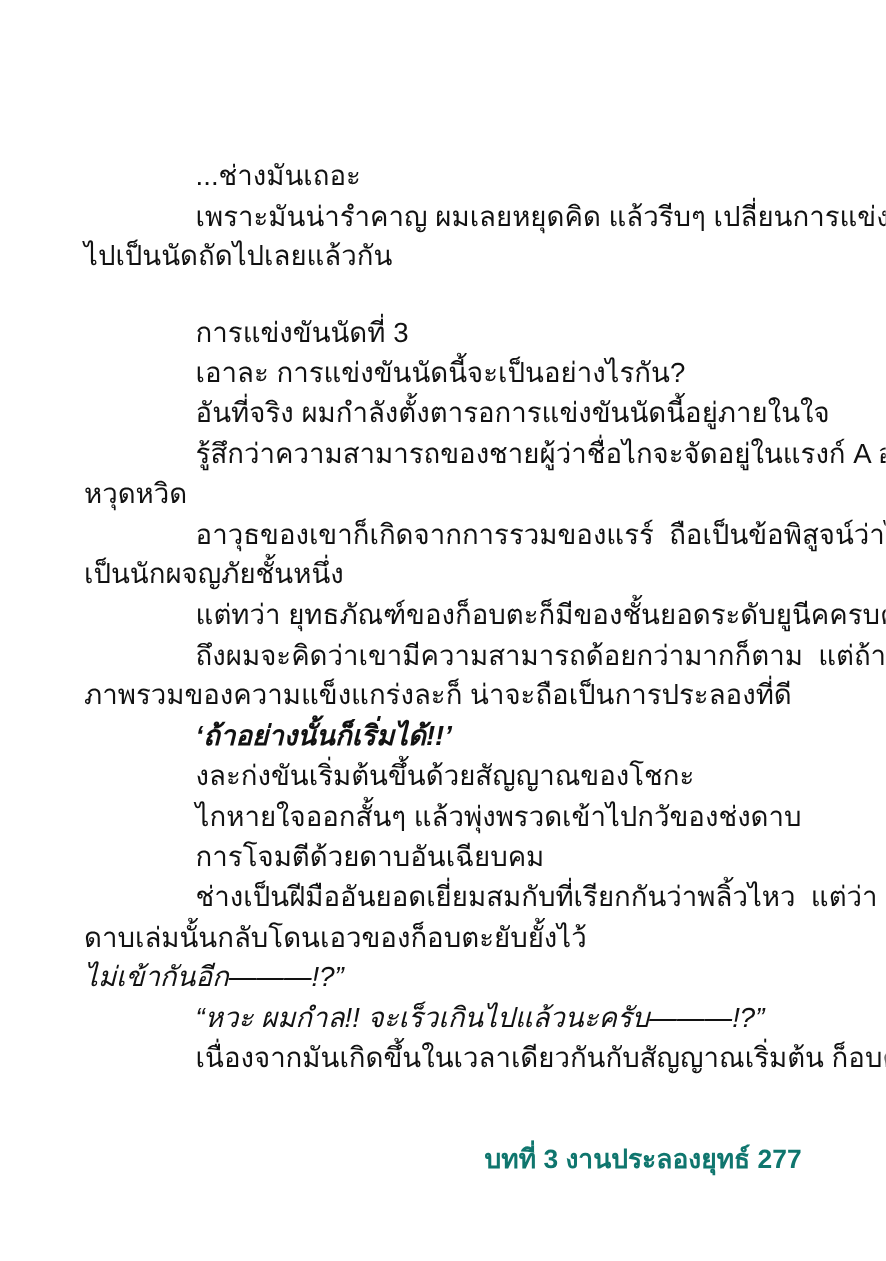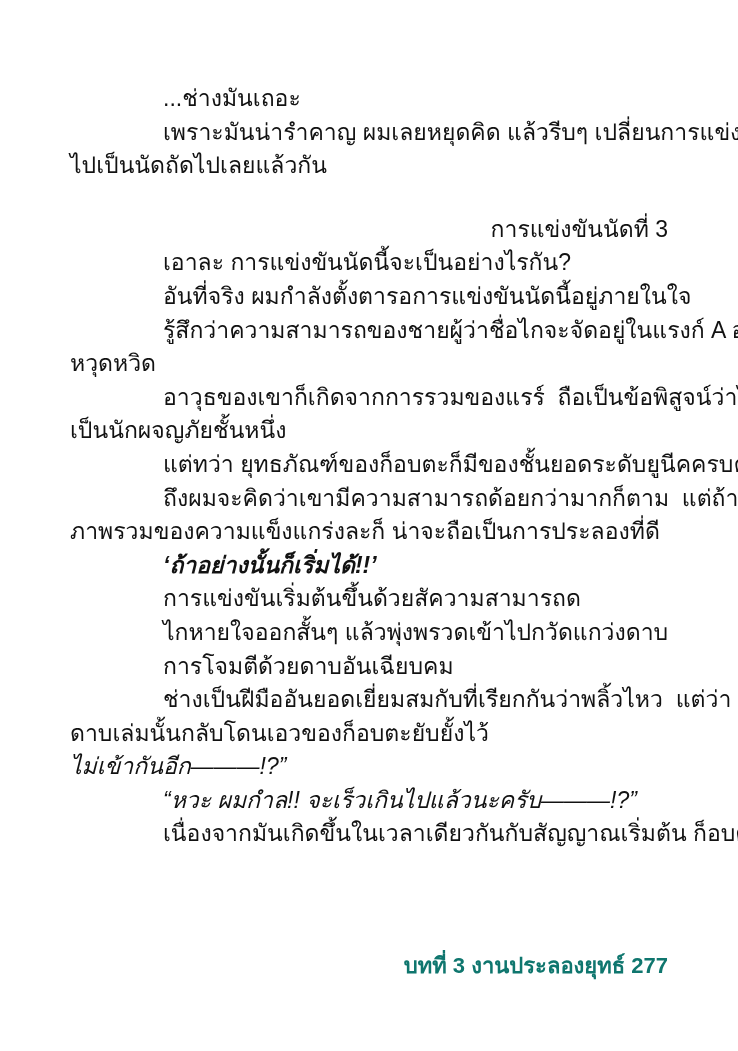--- a/index.html
+++ b/index.html
@@ -16,32 +16,32 @@
     overflow: hidden;
   }
   .page {
     position: absolute;
     inset: 0;
     box-sizing: border-box;
     padding: 82px 70px 0 70px;
   }
   .body-text {
     width: 598px;
+    margin-top: 48px;
   }
   .line {
     font-size: 23px;
     line-height: 33.6px;
     white-space: pre;
   }
   .line.indent {
     padding-left: 93px;
   }
   .line.gap {
     margin-top: 30px;
-    text-align: right;
   }
   .line.italic {
     font-style: italic;
   }
   .line.bold {
     font-weight: bold;
   }
   .footer {
     position: absolute;
     top: 948px;
@@ -63,22 +63,22 @@
       <div class="line indent">เอาละ การแข่งขันนัดนี้จะเป็นอย่างไรกัน?</div>
       <div class="line indent">อันที่จริง ผมกำลังตั้งตารอการแข่งขันนัดนี้อยู่ภายในใจ</div>
       <div class="line indent">รู้สึกว่าความสามารถของชายผู้ว่าชื่อไกจะจัดอยู่ในแรงก์ A อย่าง</div>
       <div class="line">หวุดหวิด</div>
       <div class="line indent">อาวุธของเขาก็เกิดจากการรวมของแรร์  ถือเป็นข้อพิสูจน์ว่าไก</div>
       <div class="line">เป็นนักผจญภัยชั้นหนึ่ง</div>
       <div class="line indent">แต่ทว่า ยุทธภัณฑ์ของก็อบตะก็มีของชั้นยอดระดับยูนีคครบครัน</div>
       <div class="line indent">ถึงผมจะคิดว่าเขามีความสามารถด้อยกว่ามากก็ตาม  แต่ถ้าดู</div>
       <div class="line">ภาพรวมของความแข็งแกร่งละก็ น่าจะถือเป็นการประลองที่ดี</div>
       <div class="line indent italic bold">‘ถ้าอย่างนั้นก็เริ่มได้!!’</div>
-      <div class="line indent">การแข่งขันเริ่มต้นขึ้นด้วยสัความสามารถด</div>
-      <div class="line indent">ไกหายใจออกสั้นๆ แล้วพุ่งพรวดเข้าไปกวัดแกว่งดาบ</div>
+      <div class="line indent">งละก่งขันเริ่มต้นขึ้นด้วยสัญญาณของโชกะ</div>
+      <div class="line indent">ไกหายใจออกสั้นๆ แล้วพุ่งพรวดเข้าไปกวัของช่งดาบ</div>
       <div class="line indent">การโจมตีด้วยดาบอันเฉียบคม</div>
       <div class="line indent">ช่างเป็นฝีมืออันยอดเยี่ยมสมกับที่เรียกกันว่าพลิ้วไหว  แต่ว่า</div>
       <div class="line">ดาบเล่มนั้นกลับโดนเอวของก็อบตะยับยั้งไว้</div>
       <div class="line italic">ไม่เข้ากันอีก———!?”</div>
       <div class="line indent italic">“หวะ ผมกำล!! จะเร็วเกินไปแล้วนะครับ———!?”</div>
       <div class="line indent">เนื่องจากมันเกิดขึ้นในเวลาเดียวกันกับสัญญาณเริ่มต้น ก็อบตะ</div>
     </div>
   <div class="footer">
     <span>บทที่ 3 งานประลองยุทธ์ 277</span>
   </div>

